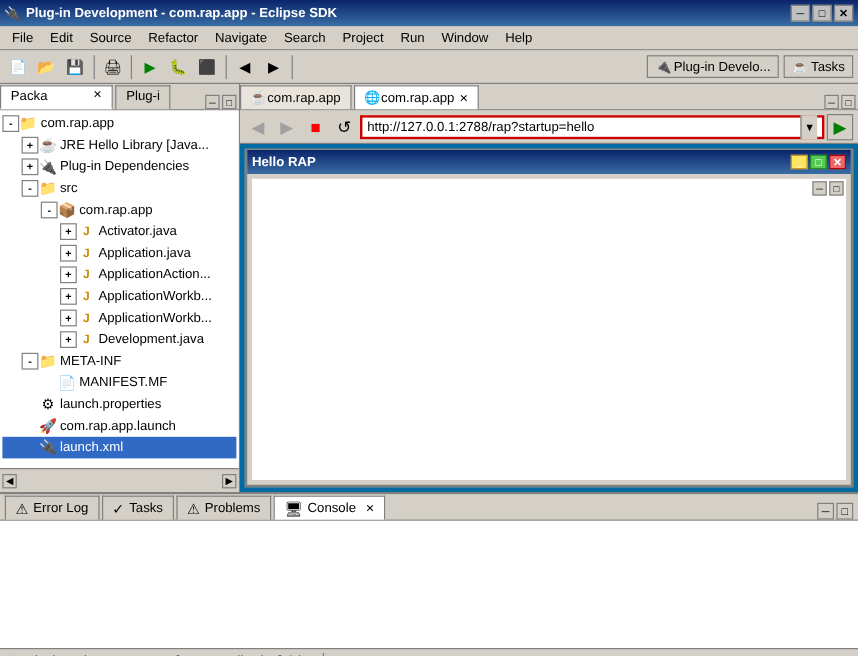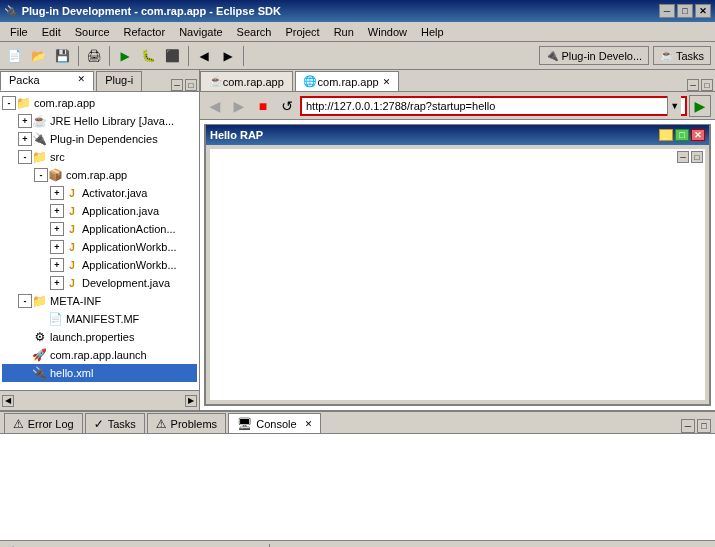--- a/index.html
+++ b/index.html
@@ -228,21 +228,21 @@
       width: 22px; height: 22px;
       background: #d4d0c8;
       border: 1px solid #808080;
       display: flex; align-items: center; justify-content: center;
       cursor: pointer;
     }
 
     
     .browser-content {
       flex: 1;
-      background: #ffffff;
+      background: #0369a1;
       padding: 4px;
       display: flex;
       flex-direction: column;
     }
     .hello-rap-window {
       background: #d4d0c8;
       border: 2px solid #808080;
       border-top: 1px solid #808080;
       flex: 1;
       display: flex;
@@ -557,21 +557,21 @@
         <span class="tree-indent"></span>
         <span style="width:14px; display:inline-block;"></span>
         <span class="tree-icon">🚀</span>
         <span class="tree-label">com.rap.app.launch</span>
       </div>
 
       <div class="tree-item selected">
         <span class="tree-indent"></span>
         <span style="width:14px; display:inline-block;"></span>
         <span class="tree-icon">🔌</span>
-        <span class="tree-label">hello.xml</span>
+        <span class="tree-label">launch.xml</span>
       </div>
 
     </div>
 
     <div class="left-panel-nav">
       <div class="left-nav-btn">◀</div>
       <div class="left-nav-btn">▶</div>
     </div>
   </div>
 

